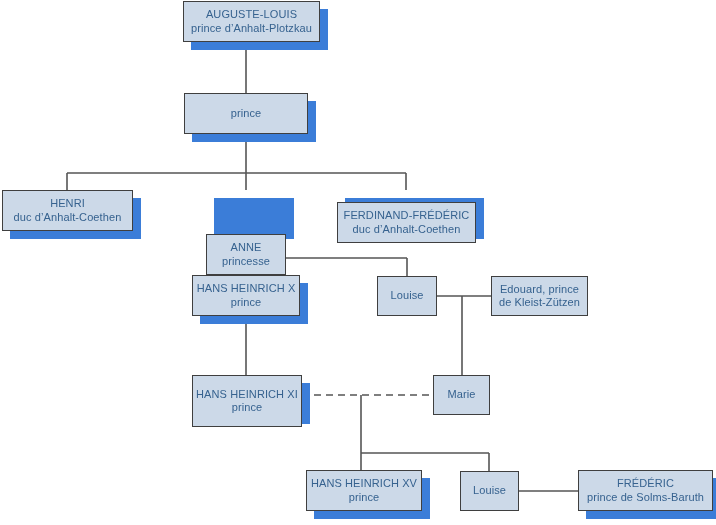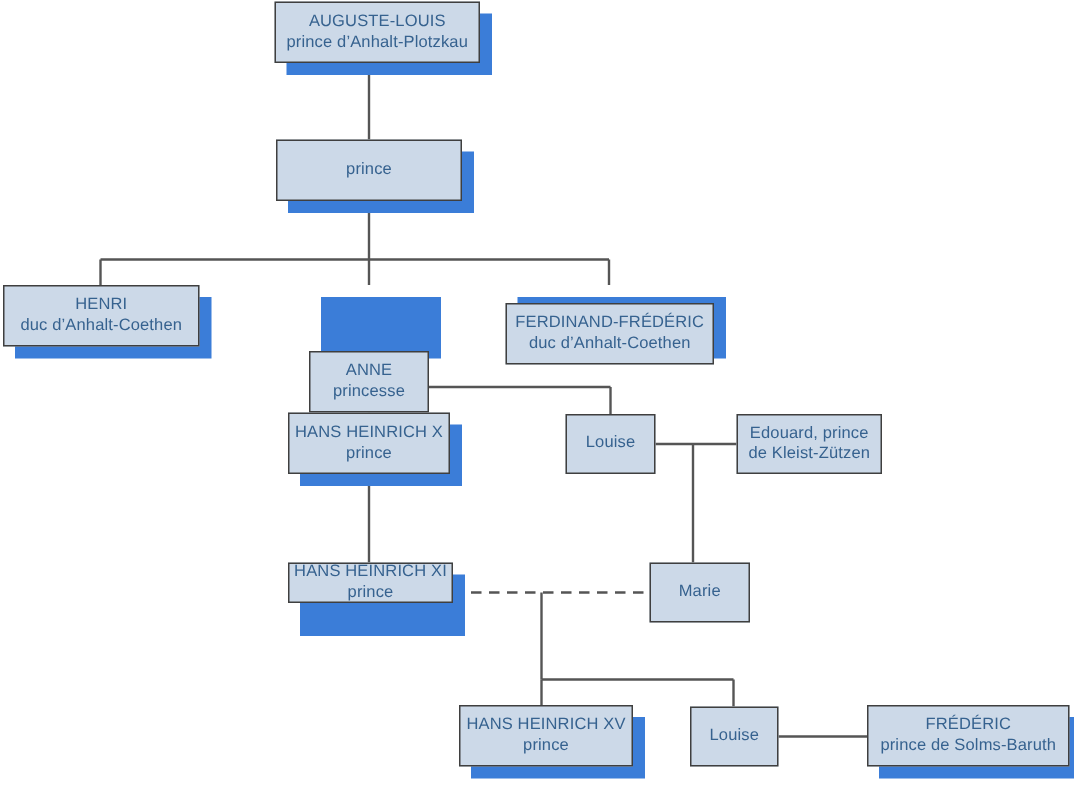--- a/index.html
+++ b/index.html
@@ -108,25 +108,25 @@
         <div class="node-sub">prince</div>
       </div>
       <div class="node" style="left: 377px; top: 276px; width: 60px; height: 40px;">
         <div class="node-title">Louise</div>
       </div>
       <div class="node" style="left: 491px; top: 276px; width: 97px; height: 40px;">
         <div class="node-title">Edouard, prince</div>
         <div class="node-sub">de Kleist-Zützen</div>
       </div>
       <div class="node-shadow" style="left: 200px; top: 383px; width: 110px; height: 41px;"></div>
-      <div class="node" style="left: 192px; top: 375px; width: 110px; height: 27px;">
+      <div class="node" style="left: 192px; top: 375px; width: 110px; height: 52px;">
         <div class="node-title">HANS HEINRICH XI</div>
         <div class="node-sub">prince</div>
       </div>
-      <div class="node" style="left: 433px; top: 375px; width: 67px; height: 40px;">
+      <div class="node" style="left: 433px; top: 375px; width: 57px; height: 40px;">
         <div class="node-title">Marie</div>
       </div>
       <div class="node-shadow" style="left: 314px; top: 478px; width: 116px; height: 41px;"></div>
       <div class="node" style="left: 306px; top: 470px; width: 116px; height: 41px;">
         <div class="node-title">HANS HEINRICH XV</div>
         <div class="node-sub">prince</div>
       </div>
       <div class="node" style="left: 460px; top: 471px; width: 59px; height: 40px;">
         <div class="node-title">Louise</div>
       </div>

